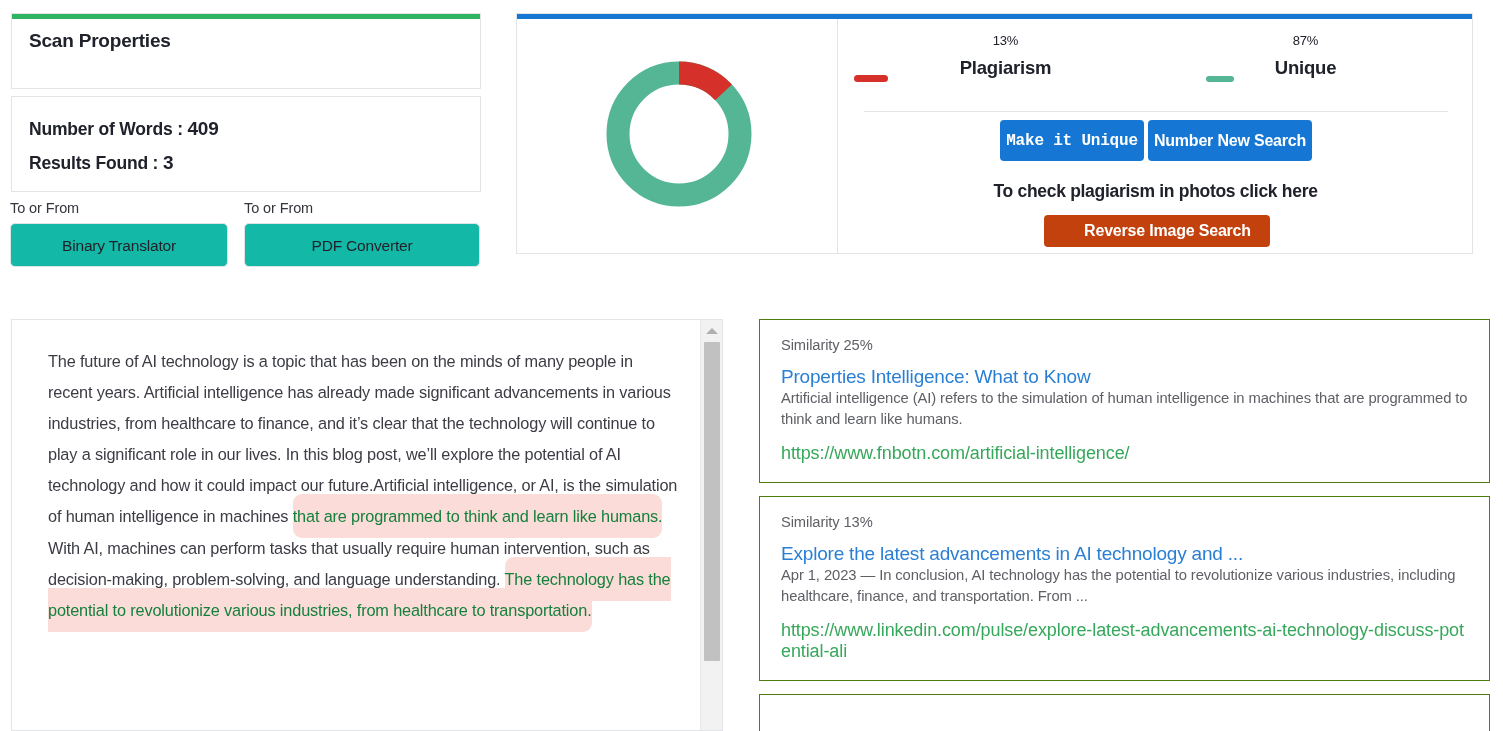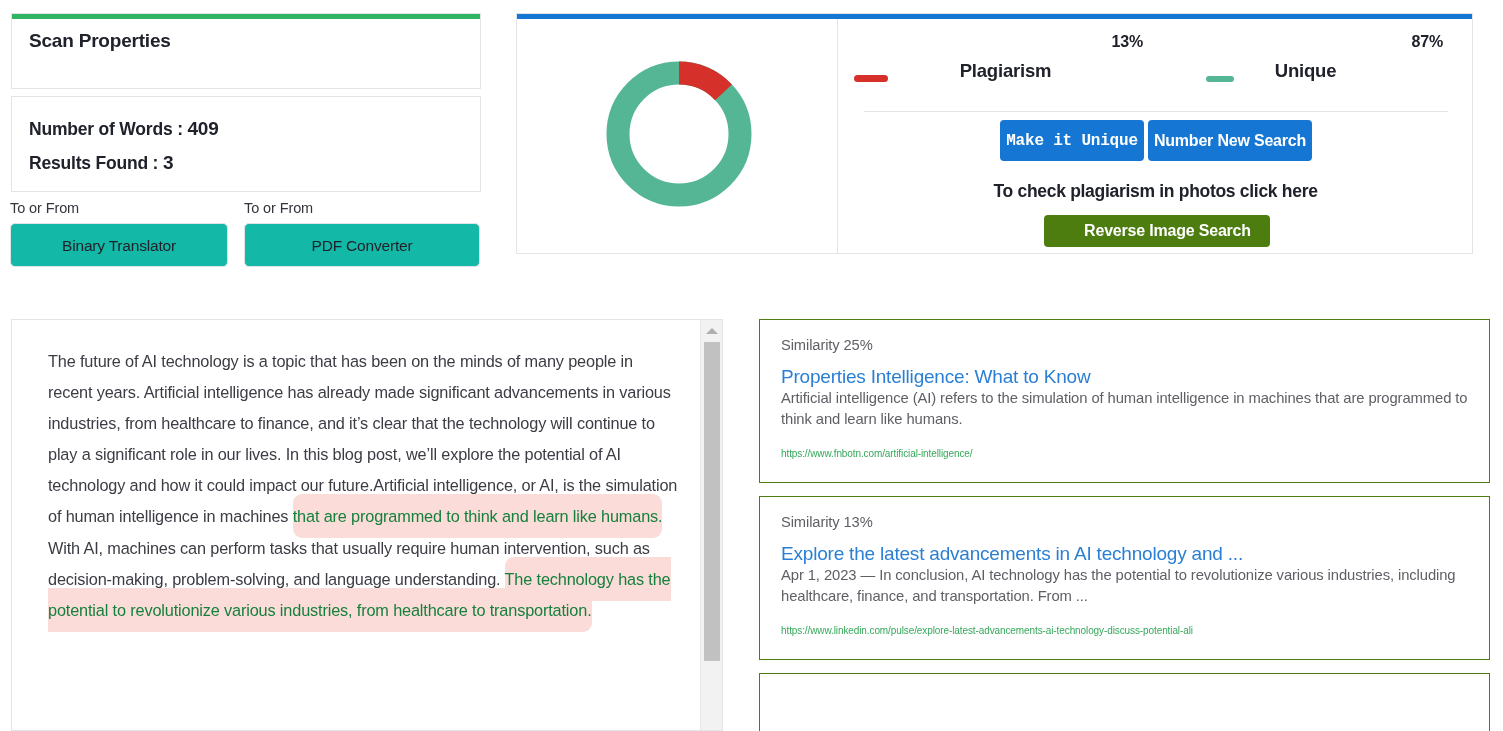--- a/index.html
+++ b/index.html
@@ -40,21 +40,21 @@
 
   
   #summary-panel { left: 516px; top: 13px; width: 957px; height: 241px; }
   #summary-divider { position: absolute; left: 320px; top: 5px; width: 1px; height: 235px; background: #e3e4e8; }
   #donut-wrap { position: absolute; left: 0px; top: 5px; width: 320px; height: 235px; }
   #donut { position: absolute; left: 89px; top: 42px; }
 
   #stats-side { position: absolute; left: 321px; top: 5px; width: 635px; height: 235px; }
   .legend-row { position: absolute; top: 14px; left: 0; width: 100%; height: 70px; }
   .legend-col { position: absolute; text-align: center; }
-  .legend-pct { font-size: 16px; font-weight: 700; color: #20222b; letter-spacing: -0.2px; text-align: right; }
+  .legend-pct { font-size: 13px; font-weight: 400; color: #20222b; letter-spacing: -0.2px; }
   .legend-name { font-size: 18.5px; font-weight: 700; color: #20222b; letter-spacing: -0.2px; margin-top: 9px; }
   .legend-dash { position: absolute; border-radius: 4px; }
   #legend-col-plag { left: 30px; width: 275px; }
   #legend-col-uniq { left: 330px; width: 275px; }
   #dash-plag { left: 16px; top: 42px; width: 34px; height: 7px; }
   #dash-uniq { left: 368px; top: 43px; width: 28px; height: 6px; }
   #legend-hr { position: absolute; left: 26px; top: 92px; width: 584px; height: 1px; background: #e3e4e8; }
 
   .btn-primary {
     position: absolute; border: none; border-radius: 4px; color: #fff;
@@ -92,21 +92,21 @@
   .result-card { background: #fff; border: 1px solid #4d7c0f; padding: 17px 21px 18px 21px; }
   #results { position: absolute; left: 759px; top: 319px; width: 731px; height: 412px; overflow: hidden; }
   .result-card + .result-card { margin-top: 13px; }
   .sim { font-size: 14.7px; color: #5f6066; letter-spacing: -0.1px; }
   .res-title {
     display: block; margin-top: 13px; font-size: 19px; color: #2a7fd4;
     letter-spacing: -0.2px; text-decoration: none; cursor: pointer;
   }
   .res-snippet { font-size: 14.8px; line-height: 21px; color: #5f6066; letter-spacing: -0.1px; }
   .res-url {
-    display: block; margin-top: 13px; font-size: 10px; line-height: 21px;
+    display: block; margin-top: 13px; font-size: 18px; line-height: 21px;
     color: #36a85b; letter-spacing: -0.1px; text-decoration: none;
     word-break: break-all; cursor: pointer;
   }
   .res-card-stub { height: 60px; }
 </style>
 </head>
 <body>
 
 <div id="root">
 
@@ -160,21 +160,21 @@
         <span class="legend-dash" id="dash-uniq" style="background: rgb(84, 182, 148);"></span>
       </div>
 
       <div id="legend-hr"></div>
 
       <button class="btn-primary" id="btn-make-unique" style="background: rgb(21, 119, 211);">Make it Unique</button>
       <button class="btn-primary" id="btn-new-search" style="background: rgb(21, 119, 211);">Number New Search</button>
 
       <div id="photo-note">To check plagiarism in photos click here</div>
 
-      <button class="btn-primary" id="btn-reverse-image" style="background: #4d7c0f; padding-left: 21px;">Reverse Image Search</button>
+      <button class="btn-primary" id="btn-reverse-image" style="background: #c2410c; padding-left: 21px;">Reverse Image Search</button>
     </div>
   </div>
 
   <div class="card" id="text-panel">
     <div id="text-body"><span>The future of AI technology is a topic that has been on the minds of many people in recent years. Artificial intelligence has already made significant advancements in various industries, from healthcare to finance, and it’s clear that the technology will continue to play a significant role in our lives. In this blog post, we’ll explore the potential of AI technology and how it could impact our future.Artificial intelligence, or AI, is the simulation of human intelligence in machines </span><mark style="background: rgb(252, 220, 216);">that are programmed to think and learn like humans.</mark><span> With AI, machines can perform tasks that usually require human intervention, such as decision-making, problem-solving, and language understanding. </span><mark style="background: rgb(252, 220, 216);">The technology has the potential to revolutionize various industries, from healthcare to transportation.</mark></div>
     <div id="scrollbar">
       <div id="sb-up">
         <span class="arrow"></span>
       </div>
       <div id="sb-thumb"></div>

